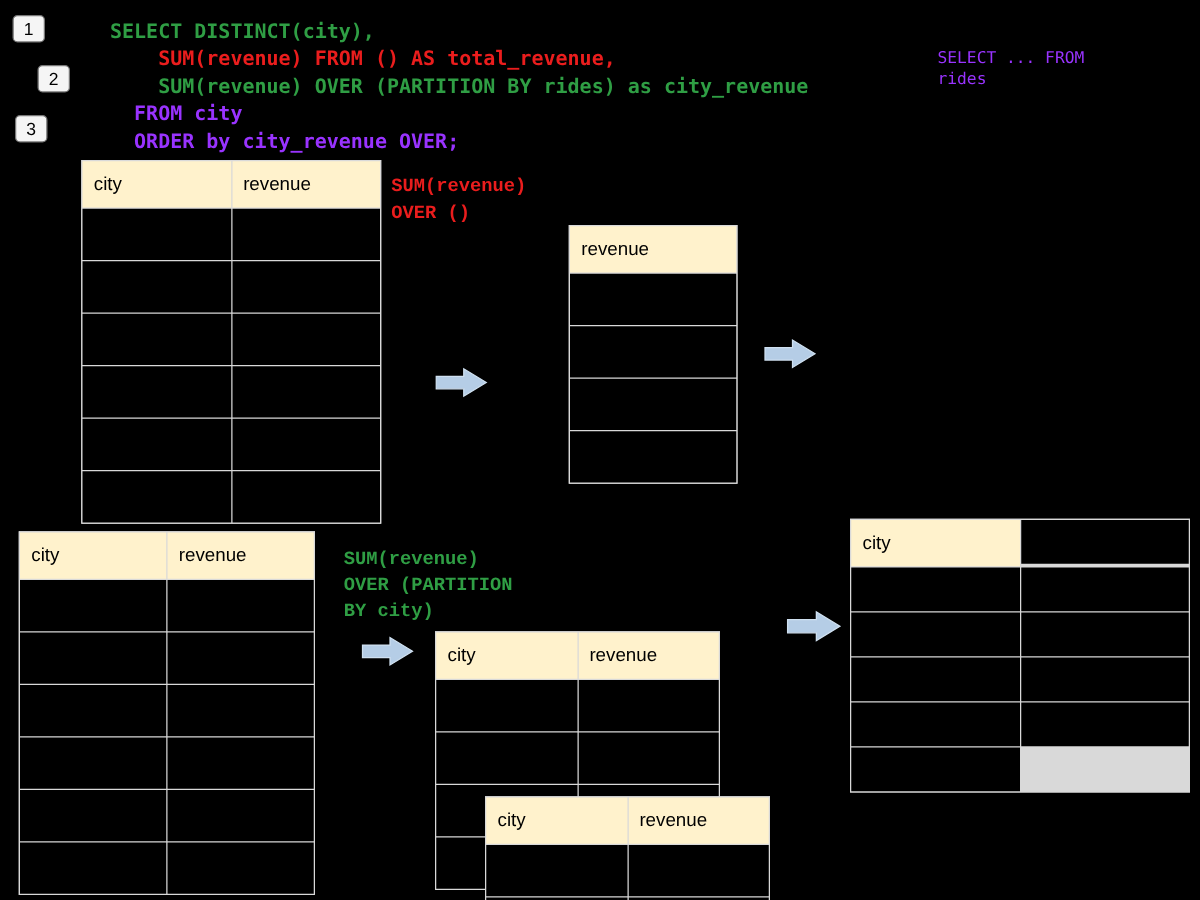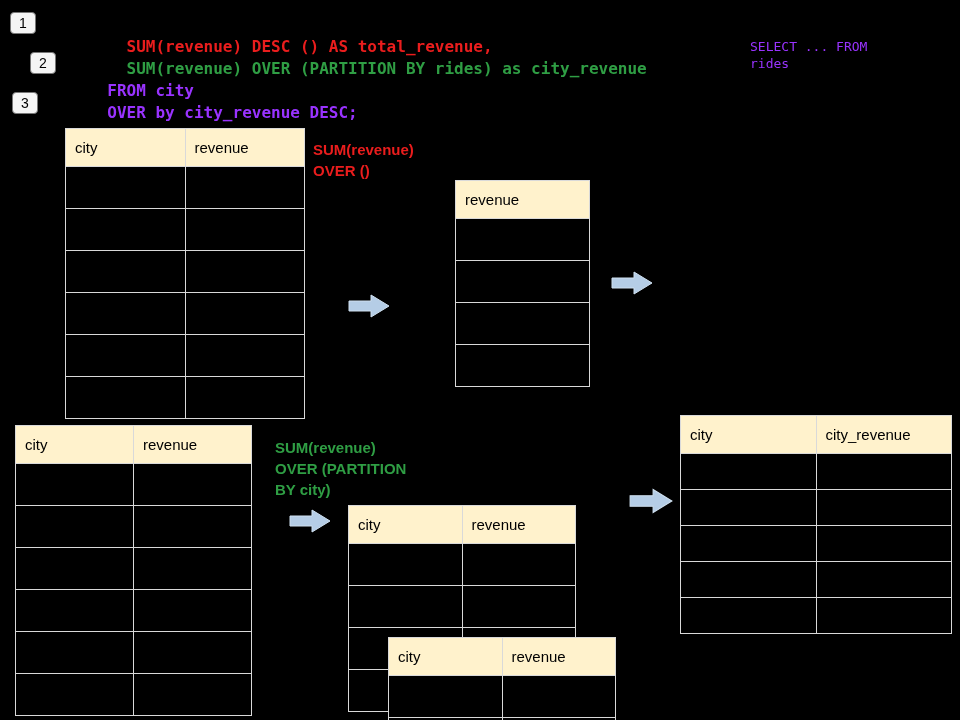--- a/index.html
+++ b/index.html
@@ -1,20 +1,20 @@
 <!DOCTYPE html>
 <html><head>
 <meta charset="utf-8">
 <style>
   html,body{margin:0;padding:0;background:#000;}
   .stage{position:relative;width:960px;height:720px;background:#000;overflow:hidden;
          font-family:"Liberation Sans",sans-serif;}
   .code{position:absolute;font-family:"DejaVu Sans Mono",monospace;font-weight:bold;
         white-space:pre;line-height:22px;font-size:16px;}
-  .ann{position:absolute;font-family:Liberation Sans, sans-serif;font-weight:bold;
+  .ann{position:absolute;font-family:Liberation Mono, monospace;font-weight:bold;
        white-space:pre;line-height:21px;font-size:15px;}
   .note{position:absolute;font-family:"DejaVu Sans Mono",monospace;font-weight:normal;
         white-space:pre;line-height:17px;font-size:13px;}
   .c-green{color:#2f9e44;}
   .c-red{color:#ea1d1d;}
   .c-purple{color:#9933ff;}
   .badge{position:absolute;width:26px;height:22px;background:#f5f5f5;border:1px solid #777;
          border-radius:4px;color:#000;font-size:14px;display:flex;align-items:center;
          justify-content:center;box-sizing:border-box;}
   .tbl{position:absolute;display:grid;gap:1px;background:#d9d9d9;border:1px solid #d9d9d9;
@@ -35,24 +35,25 @@
   <div class="badge" style="left:10px;top:12px;">
     <span>1</span>
   </div>
   <div class="badge" style="left:30px;top:52px;">
     <span>2</span>
   </div>
   <div class="badge" style="left:12px;top:92px;">
     <span>3</span>
   </div>
 
-  <div class="code c-red" style="left:88px;top:36px;">    SUM(revenue) DESC () AS total_revenue,</div>
+  <div class="code c-green" style="left:88px;top:14px;">SELECT DISTINCT(city),</div>
+  <div class="code c-red" style="left:88px;top:36px;">    SUM(revenue) FROM () AS total_revenue,</div>
   <div class="code c-green" style="left:88px;top:58px;">    SUM(revenue) OVER (PARTITION BY rides) as city_revenue</div>
   <div class="code c-purple" style="left:88px;top:80px;">  FROM city</div>
-  <div class="code c-purple" style="left:88px;top:102px;">  OVER by city_revenue DESC;</div>
+  <div class="code c-purple" style="left:88px;top:102px;">  ORDER by city_revenue OVER;</div>
 
   <div class="note c-purple" style="left:750px;top:38px;">SELECT ... FROM
 rides</div>
 
   <div class="ann c-red" style="left:313px;top:139px;">SUM(revenue)
 OVER ()</div>
   <div class="ann c-green" style="left:275px;top:437px;">SUM(revenue)
 OVER (PARTITION
 BY city)</div>
 
@@ -139,21 +140,20 @@
     </div>
 
   <div class="arrow" style="left:628px;top:487px;">
     <svg width="46" height="28" viewBox="0 0 44 26">
       <path d="M2 8 H24 V2 L42 13 L24 24 V18 H2 Z" fill="#b5cde6" stroke="#cfe0f0" stroke-width="1"></path>
     </svg>
   </div>
 
   <div class="tbl cols2 rows-sm" style="left:680px;top:415px;width:272px;">
     <div class="th">city</div>
-    <div class="th">city_revenue</div>
   <div class="td"></div>
       <div class="td"></div>
       <div class="td"></div>
       <div class="td"></div>
       <div class="td"></div>
       <div class="td"></div>
       <div class="td"></div>
       <div class="td"></div>
       <div class="td"></div>
       <div class="td"></div>

